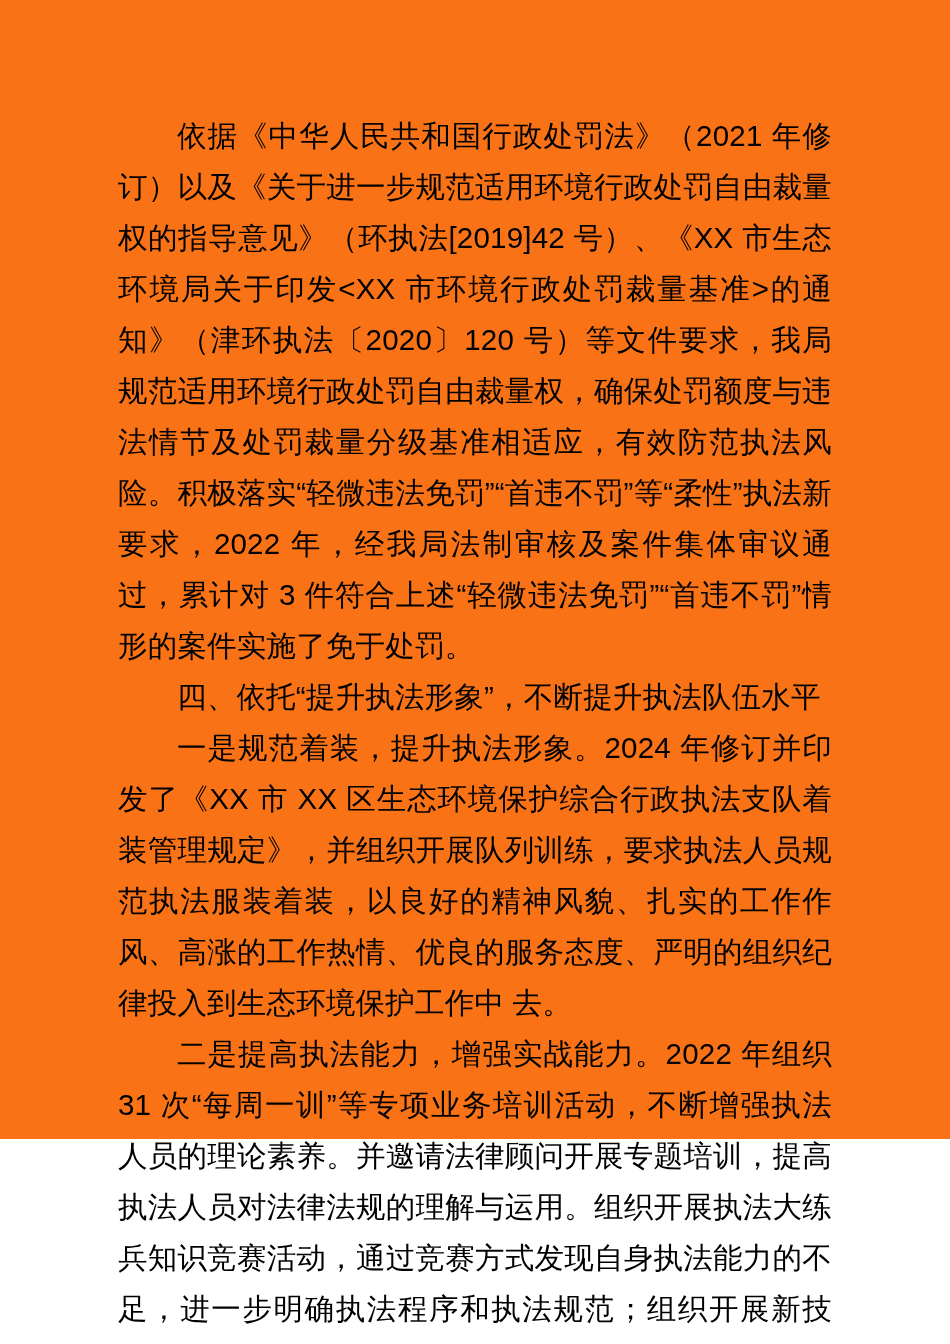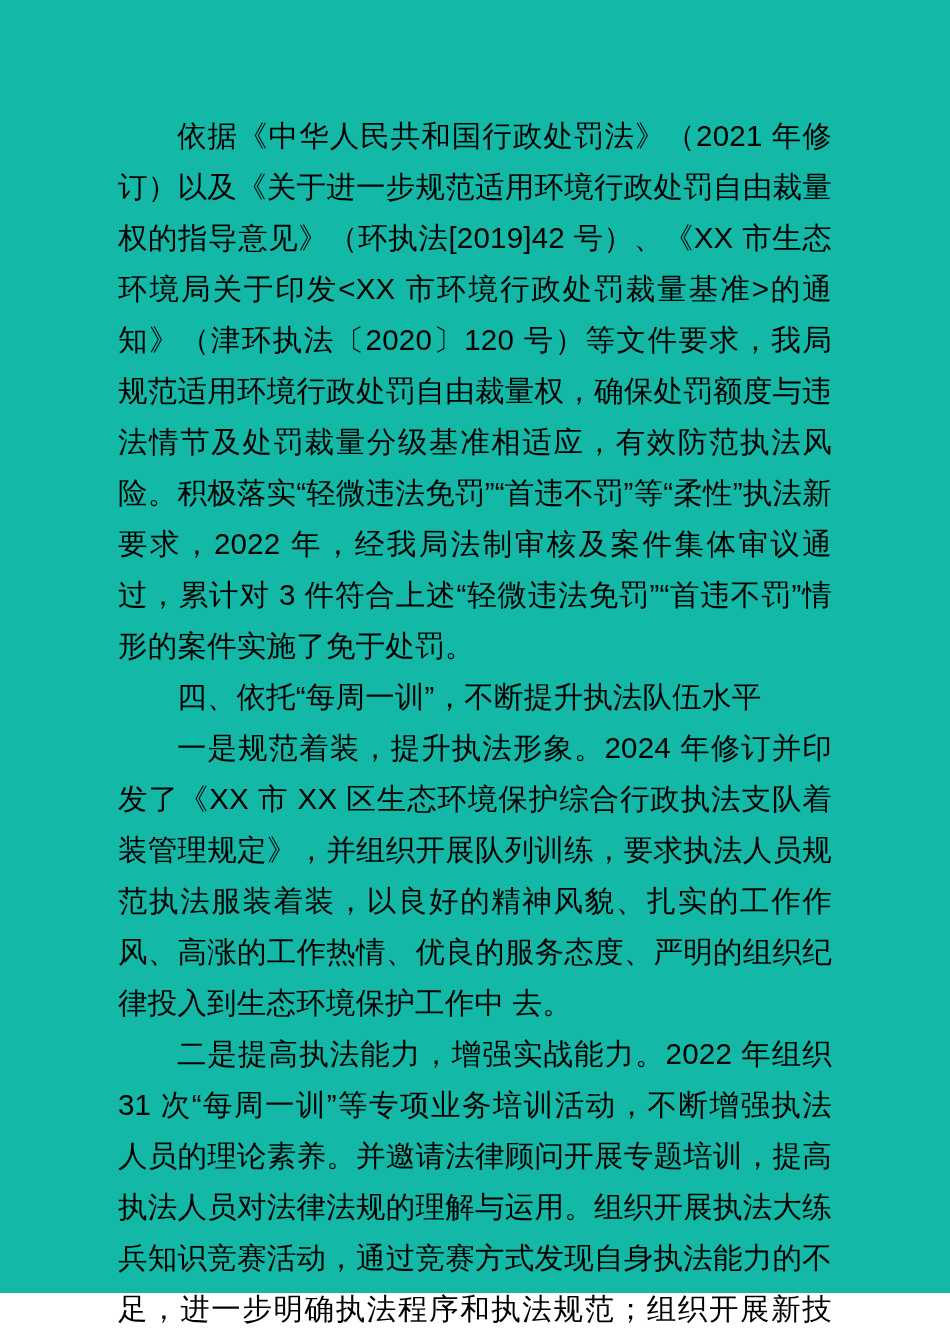--- a/index.html
+++ b/index.html
@@ -10,22 +10,22 @@
   body {
     width: 950px;
     height: 1344px;
     font-family: "Liberation Sans", "DejaVu Sans", sans-serif;
     color: #000000;
     overflow: hidden;
   }
   .page {
     position: relative;
     width: 950px;
-    height: 1293px;
-    background: #14b8a6;
+    height: 1139px;
+    background: #f97316;
     box-sizing: border-box;
     padding: 110px 118px 60px 118px;
   }
   .doc-body {
     font-size: 29.5px;
     line-height: 51px;
     letter-spacing: 0.2px;
     text-align: justify;
     text-justify: inter-ideograph;
   }
@@ -43,17 +43,17 @@
     font-size: 29.5px;
     line-height: 51px;
   }
 </style>
 </head>
 <body>
 
 <div class="page">
   <div class="doc-body">
     <p class="para">依据《中华人民共和国行政处罚法》（2021 年修订）以及《关于进一步规范适用环境行政处罚自由裁量权的指导意见》（环执法[2019]42 号）、《XX 市生态环境局关于印发&lt;XX 市环境行政处罚裁量基准&gt;的通知》（津环执法〔2020〕120 号）等文件要求，我局规范适用环境行政处罚自由裁量权，确保处罚额度与违法情节及处罚裁量分级基准相适应，有效防范执法风险。积极落实“轻微违法免罚”“首违不罚”等“柔性”执法新要求，2022 年，经我局法制审核及案件集体审议通过，累计对 3 件符合上述“轻微违法免罚”“首违不罚”情形的案件实施了免于处罚。</p>
-    <p class="heading">四、依托“每周一训”，不断提升执法队伍水平</p>
+    <p class="heading">四、依托“提升执法形象”，不断提升执法队伍水平</p>
     <p class="para">一是规范着装，提升执法形象。2024 年修订并印发了《XX 市 XX 区生态环境保护综合行政执法支队着装管理规定》，并组织开展队列训练，要求执法人员规范执法服装着装，以良好的精神风貌、扎实的工作作风、高涨的工作热情、优良的服务态度、严明的组织纪律投入到生态环境保护工作中 去。</p>
     <p class="para">二是提高执法能力，增强实战能力。2022 年组织 31 次“每周一训”等专项业务培训活动，不断增强执法人员的理论素养。并邀请法律顾问开展专题培训，提高执法人员对法律法规的理解与运用。组织开展执法大练兵知识竞赛活动，通过竞赛方式发现自身执法能力的不足，进一步明确执法程序和执法规范；组织开展新技术、新装备等技术手段培训活动，加强高新技术手段运用能力，不断提高高科技执法手段</p>
   </div>
 </div>
 
 </body></html>

